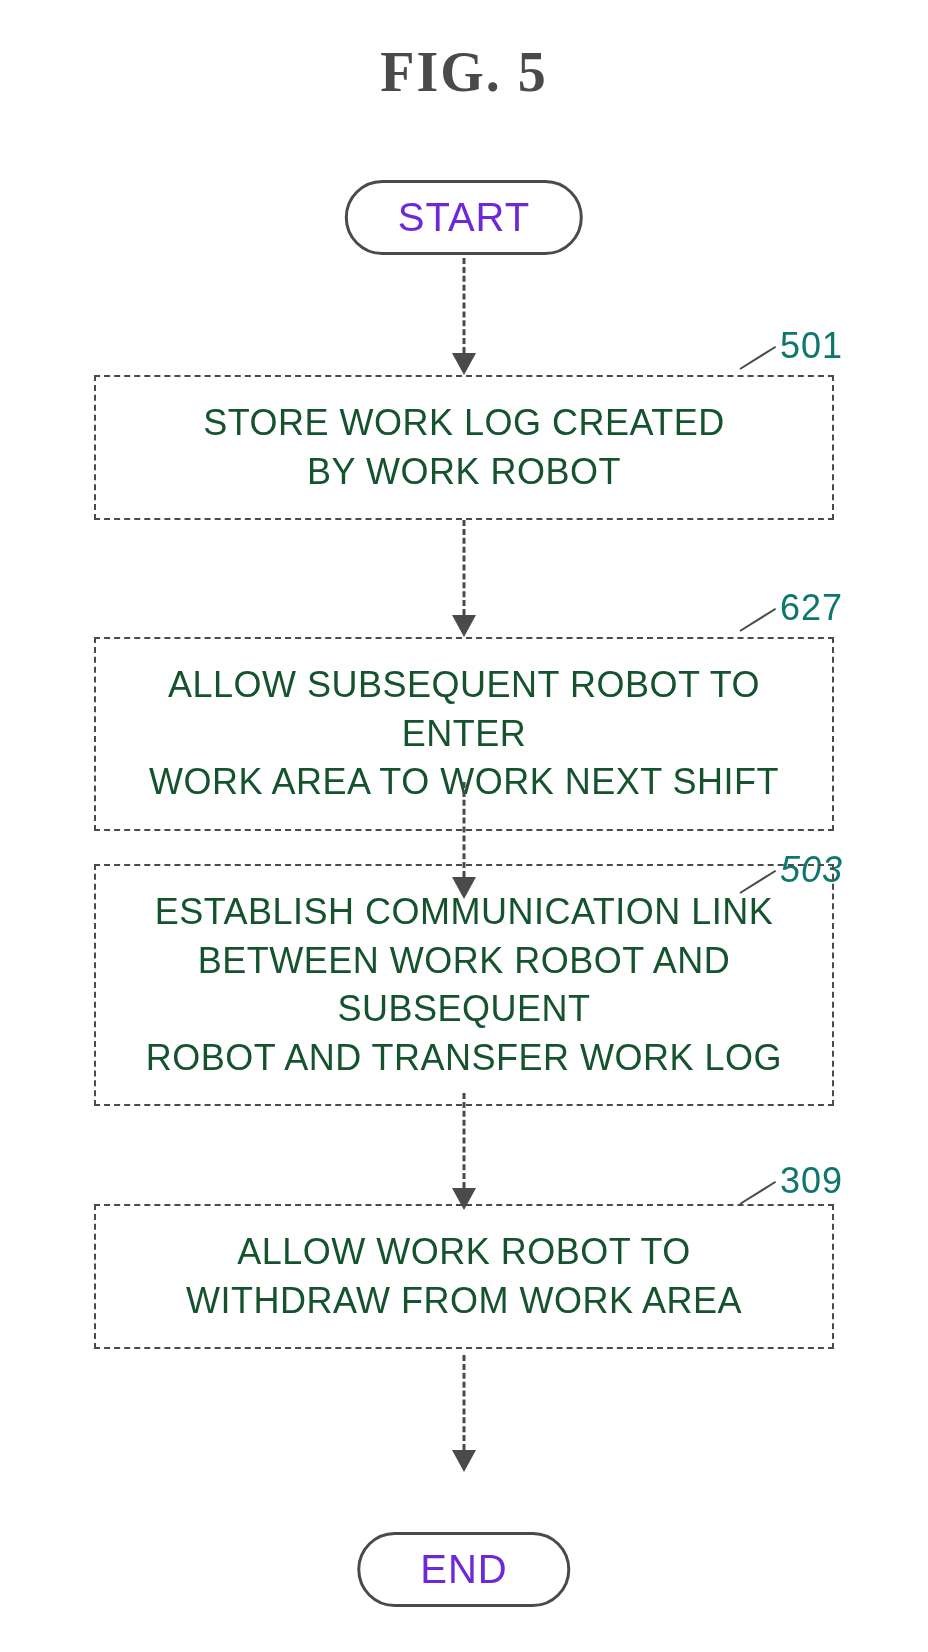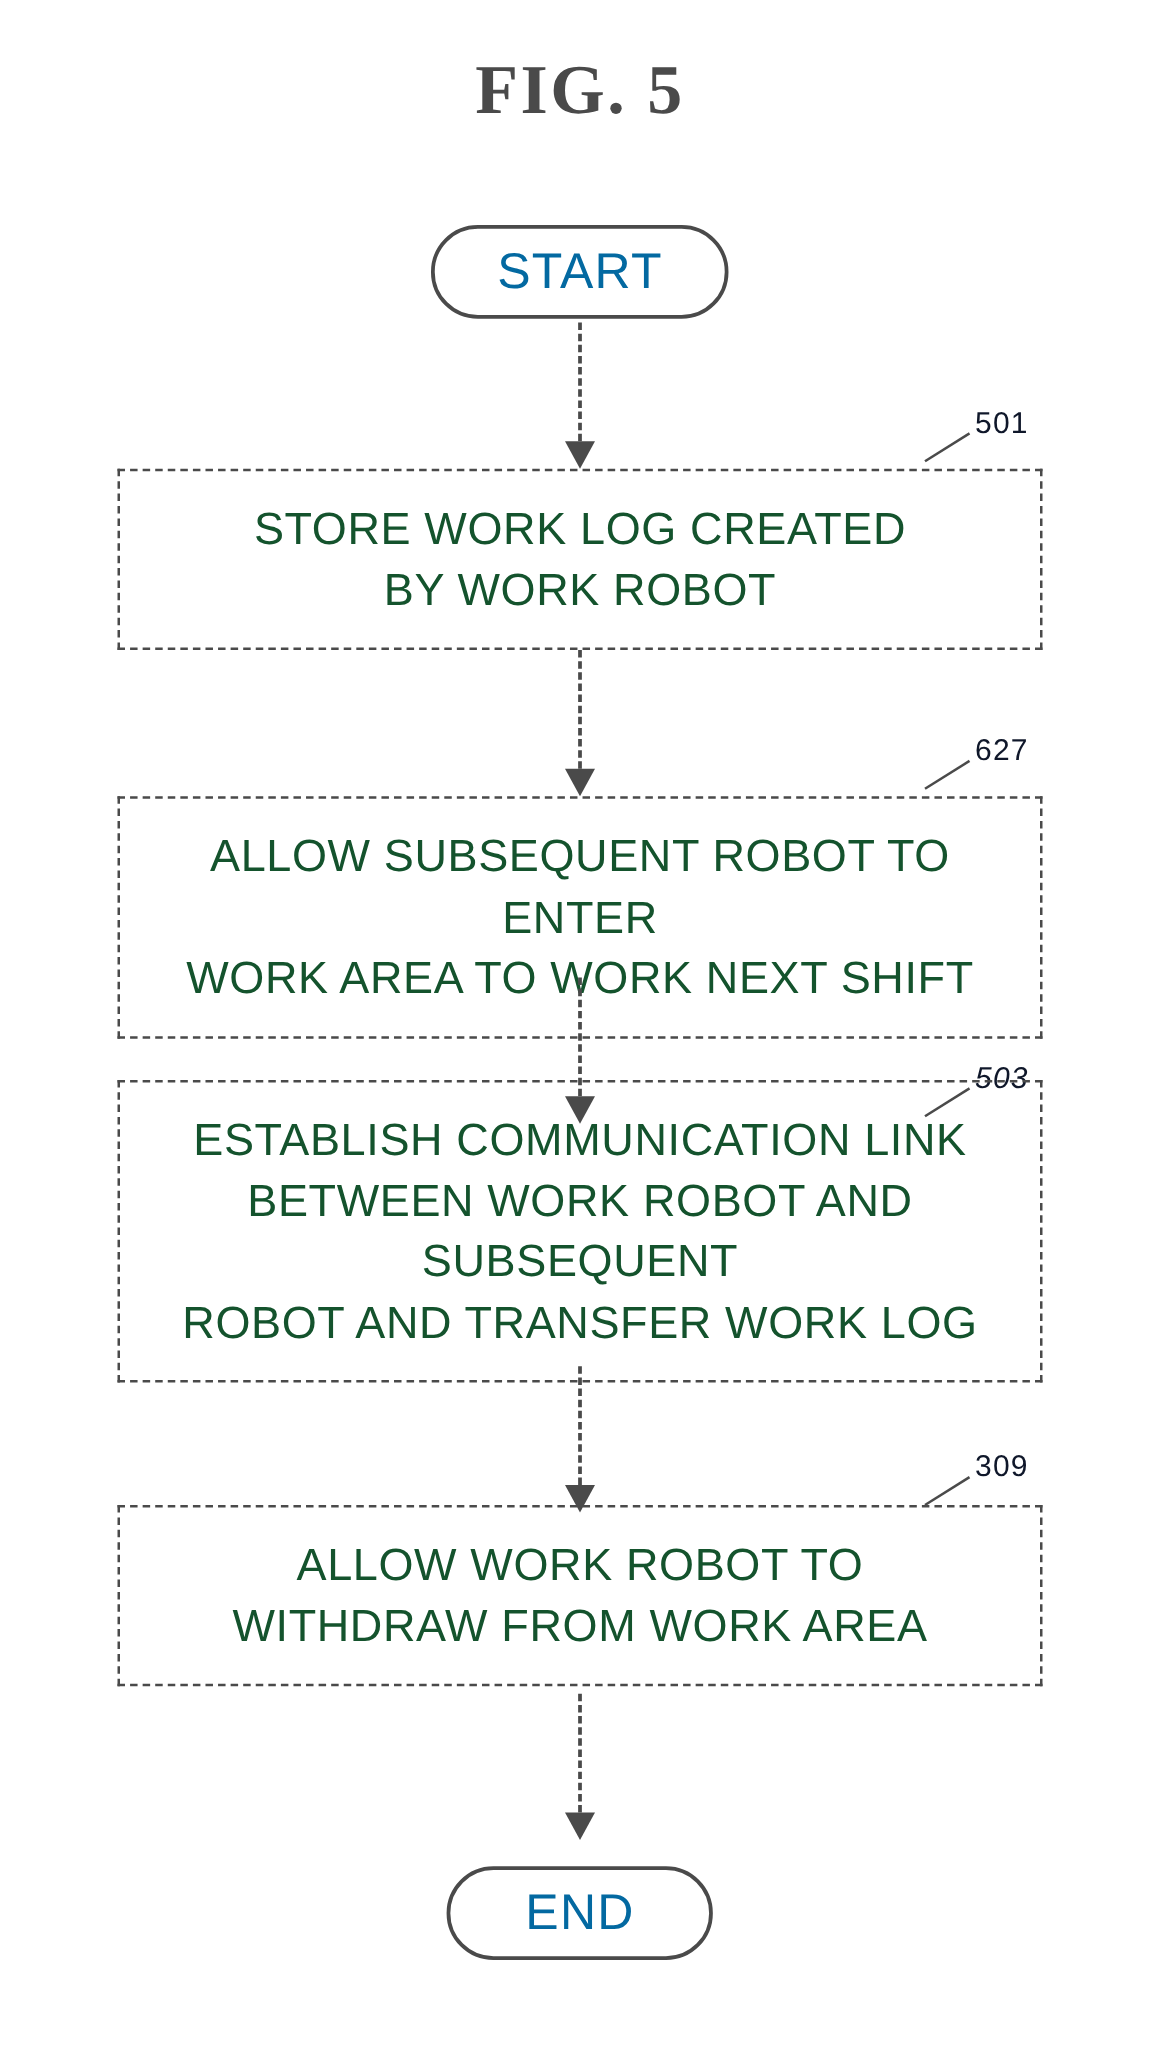--- a/index.html
+++ b/index.html
@@ -30,43 +30,43 @@
     
     .terminal {
       position: absolute;
       left: 50%;
       transform: translateX(-50%);
       border: 3px solid #4a4a4a;
       border-radius: 40px;
       padding: 12px 50px;
       font-size: 40px;
       font-weight: normal;
-      color: #0369a1;
+      color: #6d28d9;
       text-align: center;
       letter-spacing: 1px;
     }
     
     .process-box {
       position: absolute;
       left: 50%;
       transform: translateX(-50%);
       width: 740px;
       border: 2px dashed #4a4a4a;
       padding: 22px 20px;
       font-size: 36px;
       color: #14532d;
       text-align: center;
       line-height: 1.35;
       letter-spacing: 0.5px;
     }
     
     .step-label {
       position: absolute;
-      font-size: 24px;
-      color: #0f172a;
+      font-size: 36px;
+      color: #0f766e;
       letter-spacing: 1px;
     }
     
     .arrow-line {
       position: absolute;
       left: 50%;
       transform: translateX(-50%);
       width: 0;
       border-left: 3px dashed #4a4a4a;
     }
@@ -132,13 +132,13 @@
 <div class="step-label" style="top: 1160px; left: 780px;">309</div>
 <div class="leader-line" style="top: 1203px; left: 740px; width: 42px; transform: rotate(-32deg);"></div>
 <div class="process-box" style="top: 1204px;">
   <span style="white-space: pre-line;">ALLOW WORK ROBOT TO
 WITHDRAW FROM WORK AREA</span>
 </div>
 
 <div class="arrow-line" style="top: 1355px; height: 95px;"></div>
 <div class="arrow-head" style="top: 1450px;"></div>
 
-<div class="terminal" style="top: 1493px; padding: 12px 60px;">END</div>
+<div class="terminal" style="top: 1532px; padding: 12px 60px;">END</div>
 
 </body></html>

